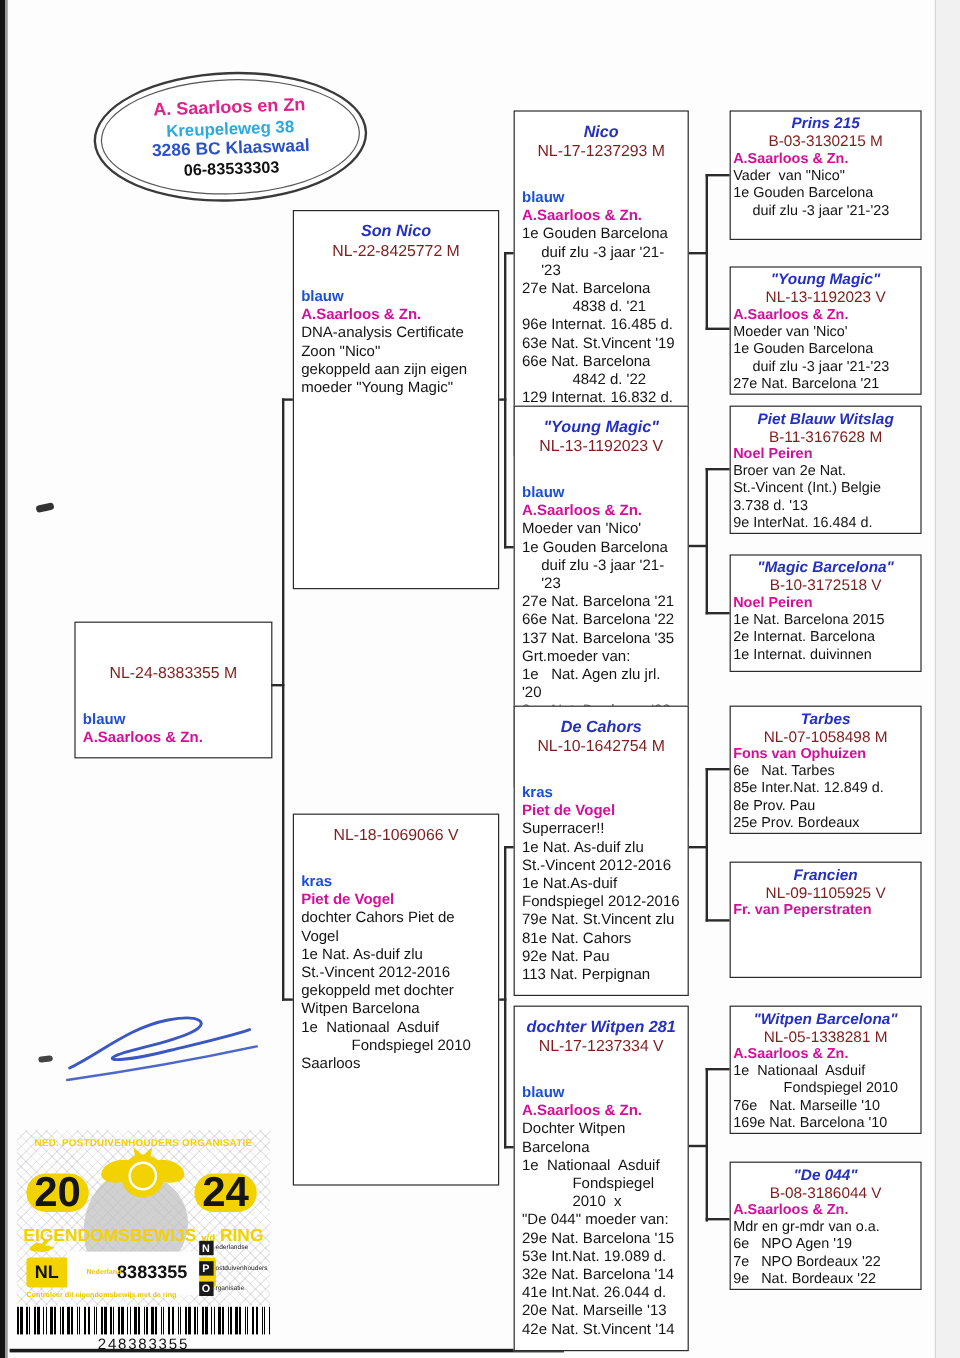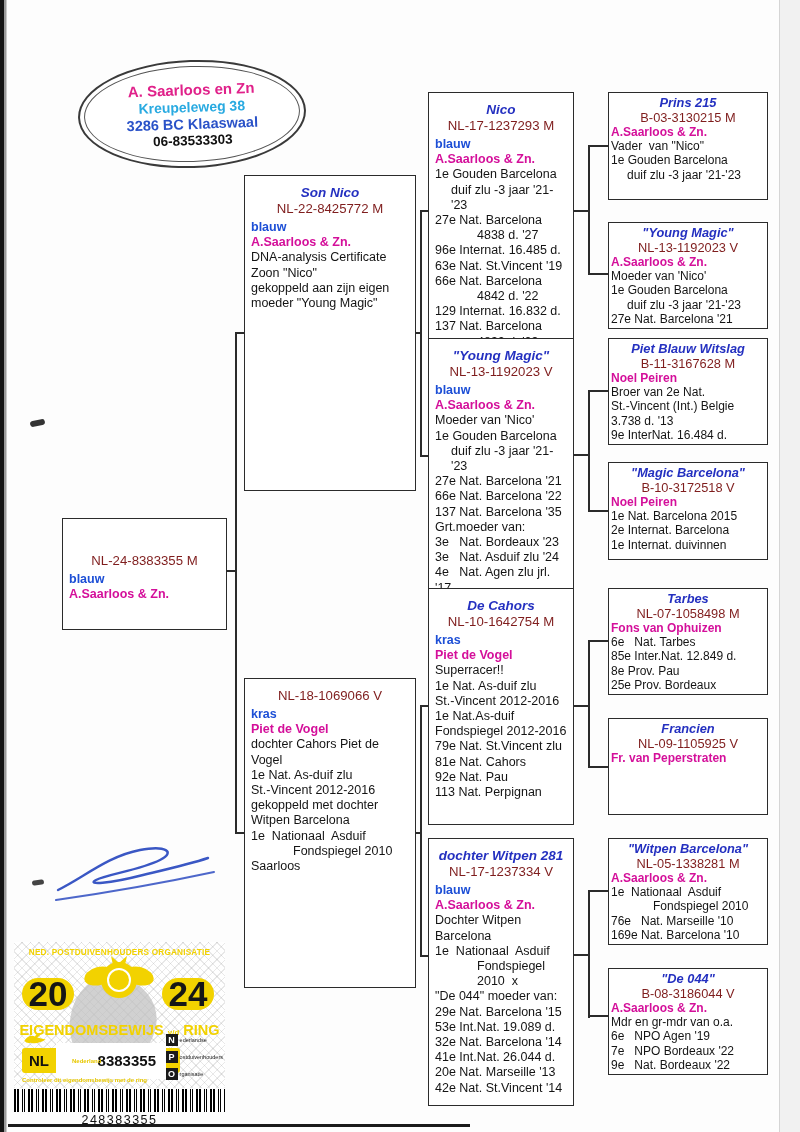--- a/index.html
+++ b/index.html
@@ -12,21 +12,21 @@
   .edge-left{position:absolute;left:0;top:0;width:7px;height:100%;
     background:linear-gradient(90deg,#141414 0 4px,#9a9a9a 4px 6px,rgba(0,0,0,0) 7px)}
   .edge-right{position:absolute;left:779px;top:0;width:21px;height:100%;background:#f1f1f1;border-left:1px solid #d5d5d5}
   .bottom-line{position:absolute;left:8px;top:1124px;width:462px;height:3px;background:#1a1a1a}
   .dash{position:absolute;background:#333;border-radius:3px}
   
   .pbox{position:absolute;border:1.6px solid #2b2b2b;background:#fff;box-sizing:border-box;
     padding:9px 6px;font-size:12.5px;line-height:15.2px}
   .pbox .bt{text-align:center;font-style:italic;font-weight:bold;font-size:13.5px;line-height:16px;color:#2430c0}
   .pbox .br{text-align:center;font-weight:normal;font-size:13.2px;line-height:16px;color:#7f1d1d}
-  .pbox.sp .bl.first{margin-top:3px}
+  .pbox.sp .bl.first{margin-top:23px}
   .pbox.root{padding-top:34px}
   .pbox.g4{padding:2px 2px;font-size:12px;line-height:14.2px}
   .pbox.g4 .bt,.pbox.g4 .br{font-size:12.8px;line-height:15px}
   .bl.b{color:#1d4fd6;font-weight:600}
   .bl.m{color:#d40f9a;font-weight:bold}
   .bl.i1{padding-left:16px}
   .bl.i2{padding-left:42px}
   .cn{position:absolute;background:#2b2b2b}
   
   .oval{position:absolute;left:78px;top:60px;width:224px;height:104px;border:2px solid #3a3a3a;border-radius:50%;transform:rotate(-2deg);background:#fff}
@@ -114,41 +114,42 @@
     <div class="bl">Saarloos</div>
   </div>
 <div class="pbox sp" style="left:428px;top:92px;width:146px;min-height:238px">
     <div class="bt">Nico</div>
     <div class="br">NL-17-1237293 M</div>
     <div class="bl first b">blauw</div>
     <div class="bl m">A.Saarloos &amp; Zn.</div>
     <div class="bl">1e Gouden Barcelona</div>
     <div class="bl i1">duif zlu -3 jaar '21-'23</div>
     <div class="bl">27e Nat. Barcelona</div>
-    <div class="bl i2">4838 d. '27</div>
+    <div class="bl i2">4838 d. '21</div>
     <div class="bl">96e Internat. 16.485 d.</div>
     <div class="bl">63e Nat. St.Vincent '19</div>
     <div class="bl">66e Nat. Barcelona</div>
     <div class="bl i2">4842 d. '22</div>
     <div class="bl">129 Internat. 16.832 d.</div>
     <div class="bl">137 Nat. Barcelona</div>
     <div class="bl i2">4832 d. '23</div>
   </div>
 <div class="pbox sp" style="left:428px;top:338px;width:146px;min-height:234px">
     <div class="bt">"Young Magic"</div>
     <div class="br">NL-13-1192023 V</div>
     <div class="bl first b">blauw</div>
     <div class="bl m">A.Saarloos &amp; Zn.</div>
     <div class="bl">Moeder van 'Nico'</div>
     <div class="bl">1e Gouden Barcelona</div>
     <div class="bl i1">duif zlu -3 jaar '21-'23</div>
     <div class="bl">27e Nat. Barcelona '21</div>
     <div class="bl">66e Nat. Barcelona '22</div>
     <div class="bl">137 Nat. Barcelona '35</div>
     <div class="bl">Grt.moeder van:</div>
+    <div class="bl">1e&nbsp;&nbsp; Nat. Agen zlu jrl. '20</div>
     <div class="bl">3e&nbsp;&nbsp; Nat. Bordeaux '23</div>
     <div class="bl">3e&nbsp;&nbsp; Nat. Asduif zlu '24</div>
     <div class="bl">4e&nbsp;&nbsp; Nat. Agen zlu jrl. '17</div>
   </div>
 <div class="pbox sp" style="left:428px;top:588px;width:146px;min-height:237px">
     <div class="bt">De Cahors</div>
     <div class="br">NL-10-1642754 M</div>
     <div class="bl first b">kras</div>
     <div class="bl m">Piet de Vogel</div>
     <div class="bl">Superracer!!</div>

